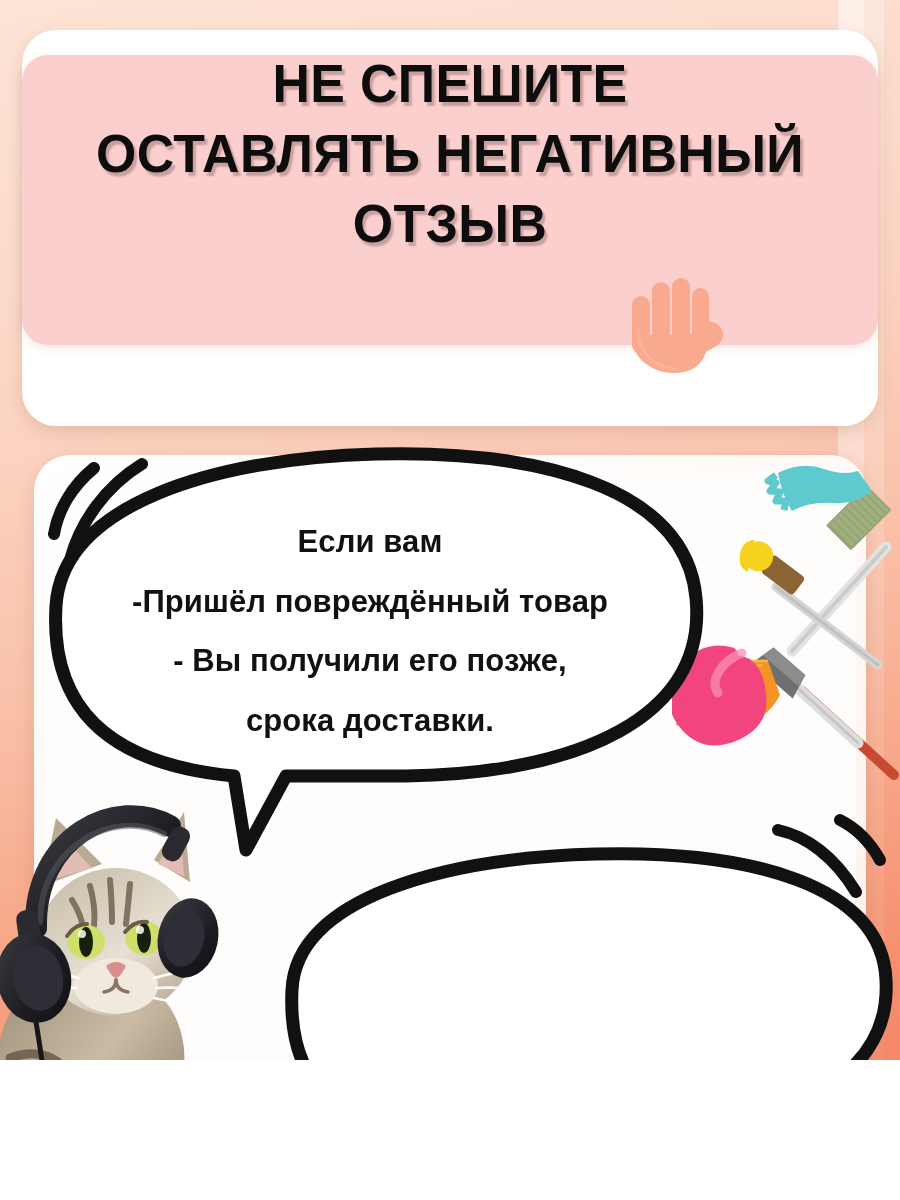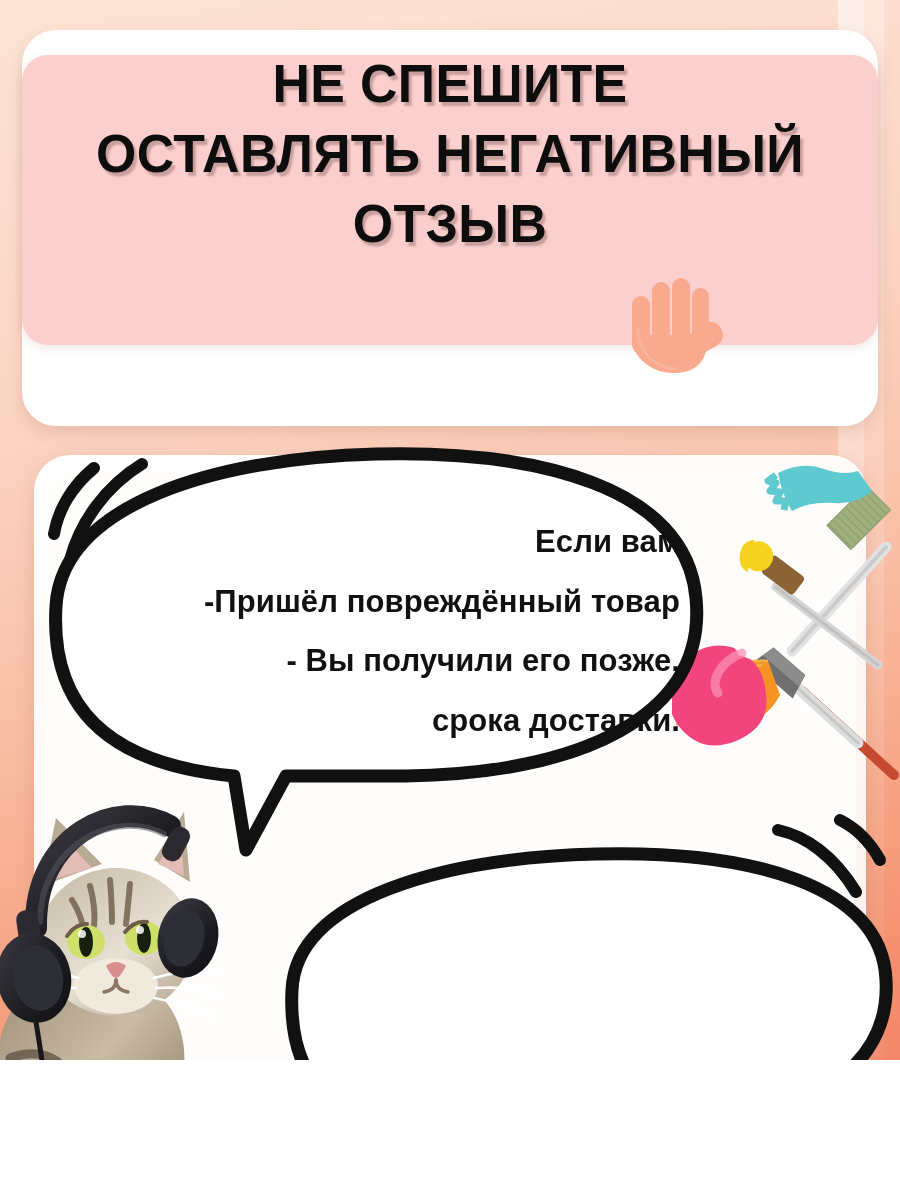--- a/index.html
+++ b/index.html
@@ -126,21 +126,21 @@
   
   .bubble-svg {
     position: absolute;
     pointer-events: none;
   }
   #bubble1-svg { left: 36px;  top: 438px; width: 700px;  height: 420px; }
   #bubble2-svg { left: 278px; top: 840px; width: 622px;  height: 360px; }
 
   .bubble-text {
     position: absolute;
-    text-align: right;
+    text-align: center;
     font-family: "Liberation Sans Narrow", "Liberation Sans", "DejaVu Sans", sans-serif;
     font-weight: 700;
     color: #111111;
     white-space: pre-line;
   }
   #bubble1-text {
     left: 60px;
     top: 512px;
     width: 620px;
     font-size: 31px;

